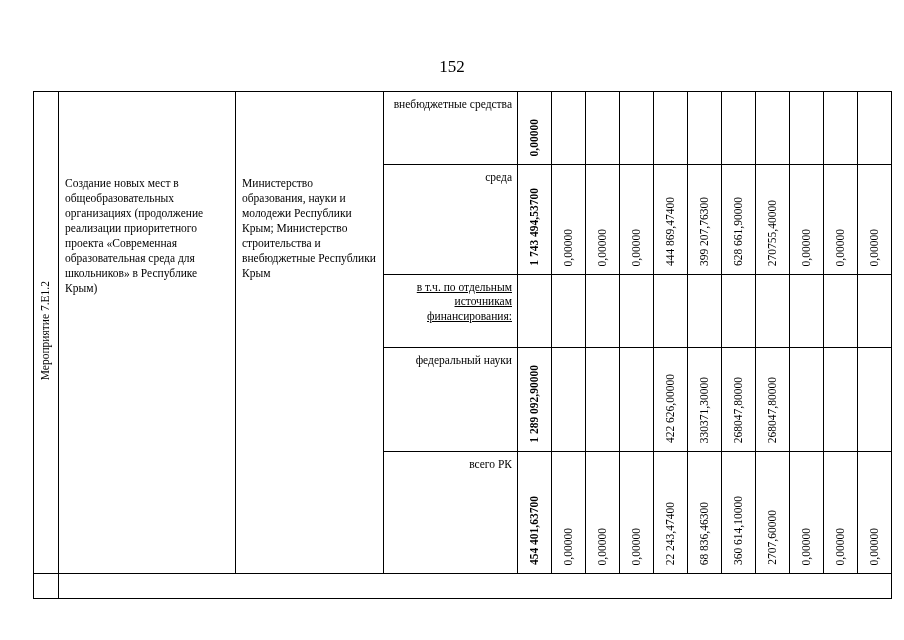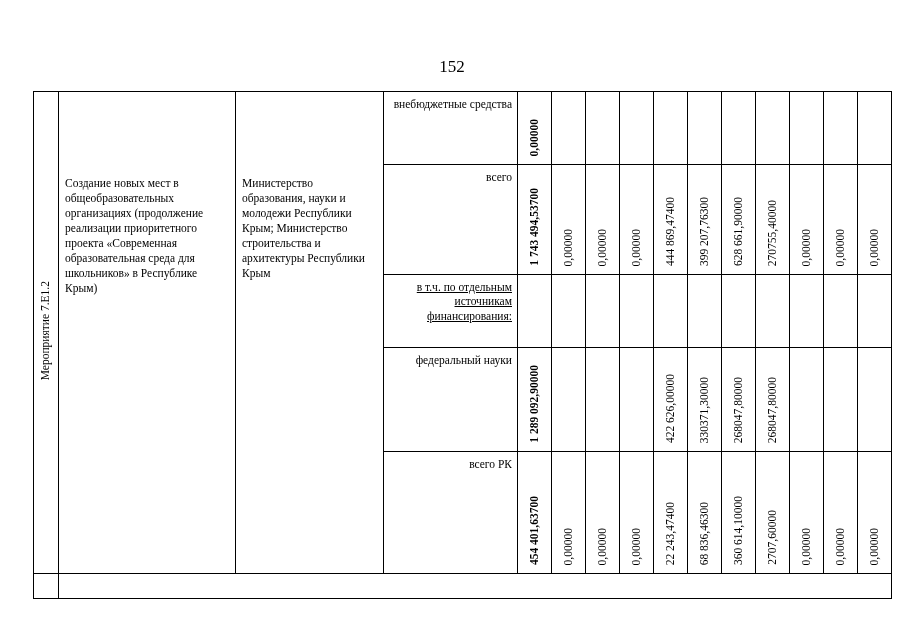--- a/index.html
+++ b/index.html
@@ -132,21 +132,21 @@
             </div>
           </div>
         </td>
         <td rowspan="5">
           <div class="cell-pad tall-desc" style="padding-top:84px;">
             <span>Создание новых мест в общеобразовательных организациях (продолжение реализации приоритетного проекта «Современная образовательная среда для школьников» в Республике Крым)</span>
           </div>
         </td>
         <td rowspan="5">
           <div class="cell-pad tall-desc" style="padding-top:84px;">
-            <span>Министерство образования, науки и молодежи Республики Крым; Министерство строительства и архитектуры Республики Крым</span>
+            <span>Министерство образования, науки и молодежи Республики Крым; Министерство строительства и внебюджетные Республики Крым</span>
           </div>
         </td>
 
         <td style="height:72px;">
           <div class="cell-pad label-cell">
             <span>внебюджетные средства</span>
           </div>
         </td>
         <td class="num-cell">
           <div class="vtext" style="height:70px;">
@@ -223,21 +223,21 @@
                 <div class="v-bottom">
                   <span class="vtext-inner"></span>
                 </div>
               </div>
         </td>
       </tr>
 
       <tr>
         <td style="height:109px;">
           <div class="cell-pad label-cell">
-            <span>всего</span>
+            <span>среда</span>
           </div>
         </td>
         <td class="num-cell">
           <div class="vtext" style="height:107px;">
                 <div class="v-bottom">
                   <span class="vtext-inner bold">1 743 494,53700</span>
                 </div>
               </div>
         </td>
         <td class="num-cell">

